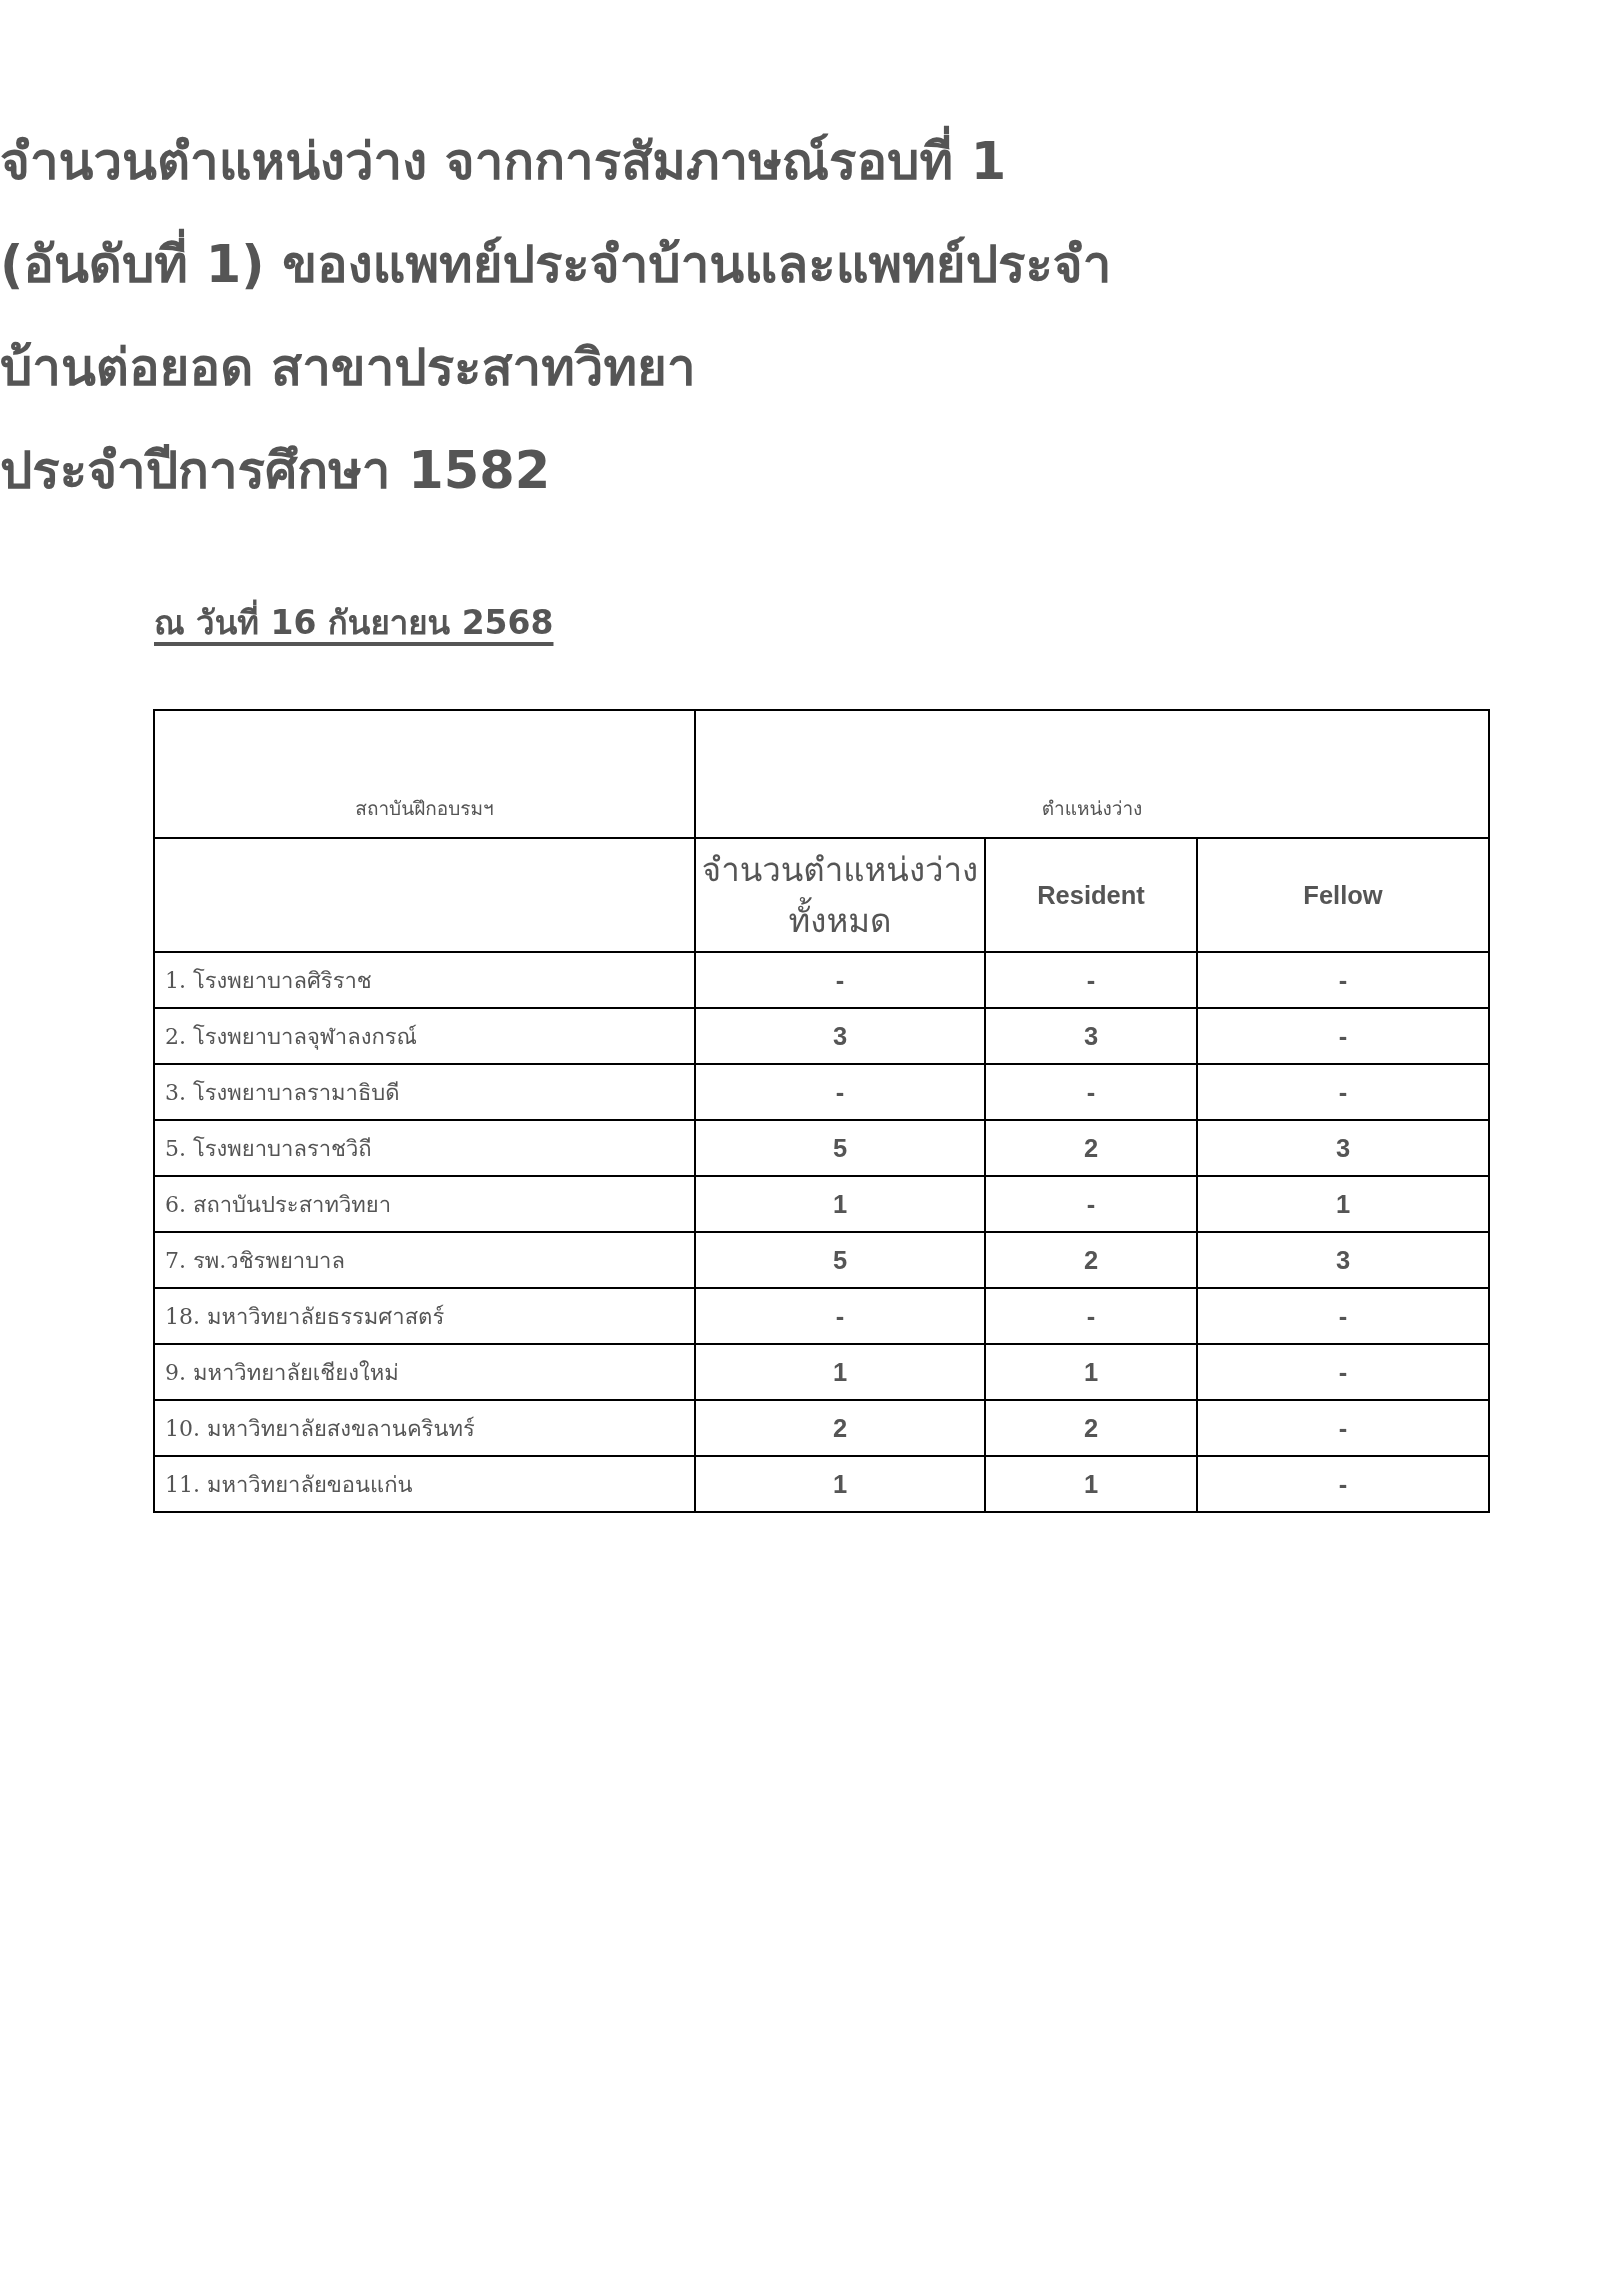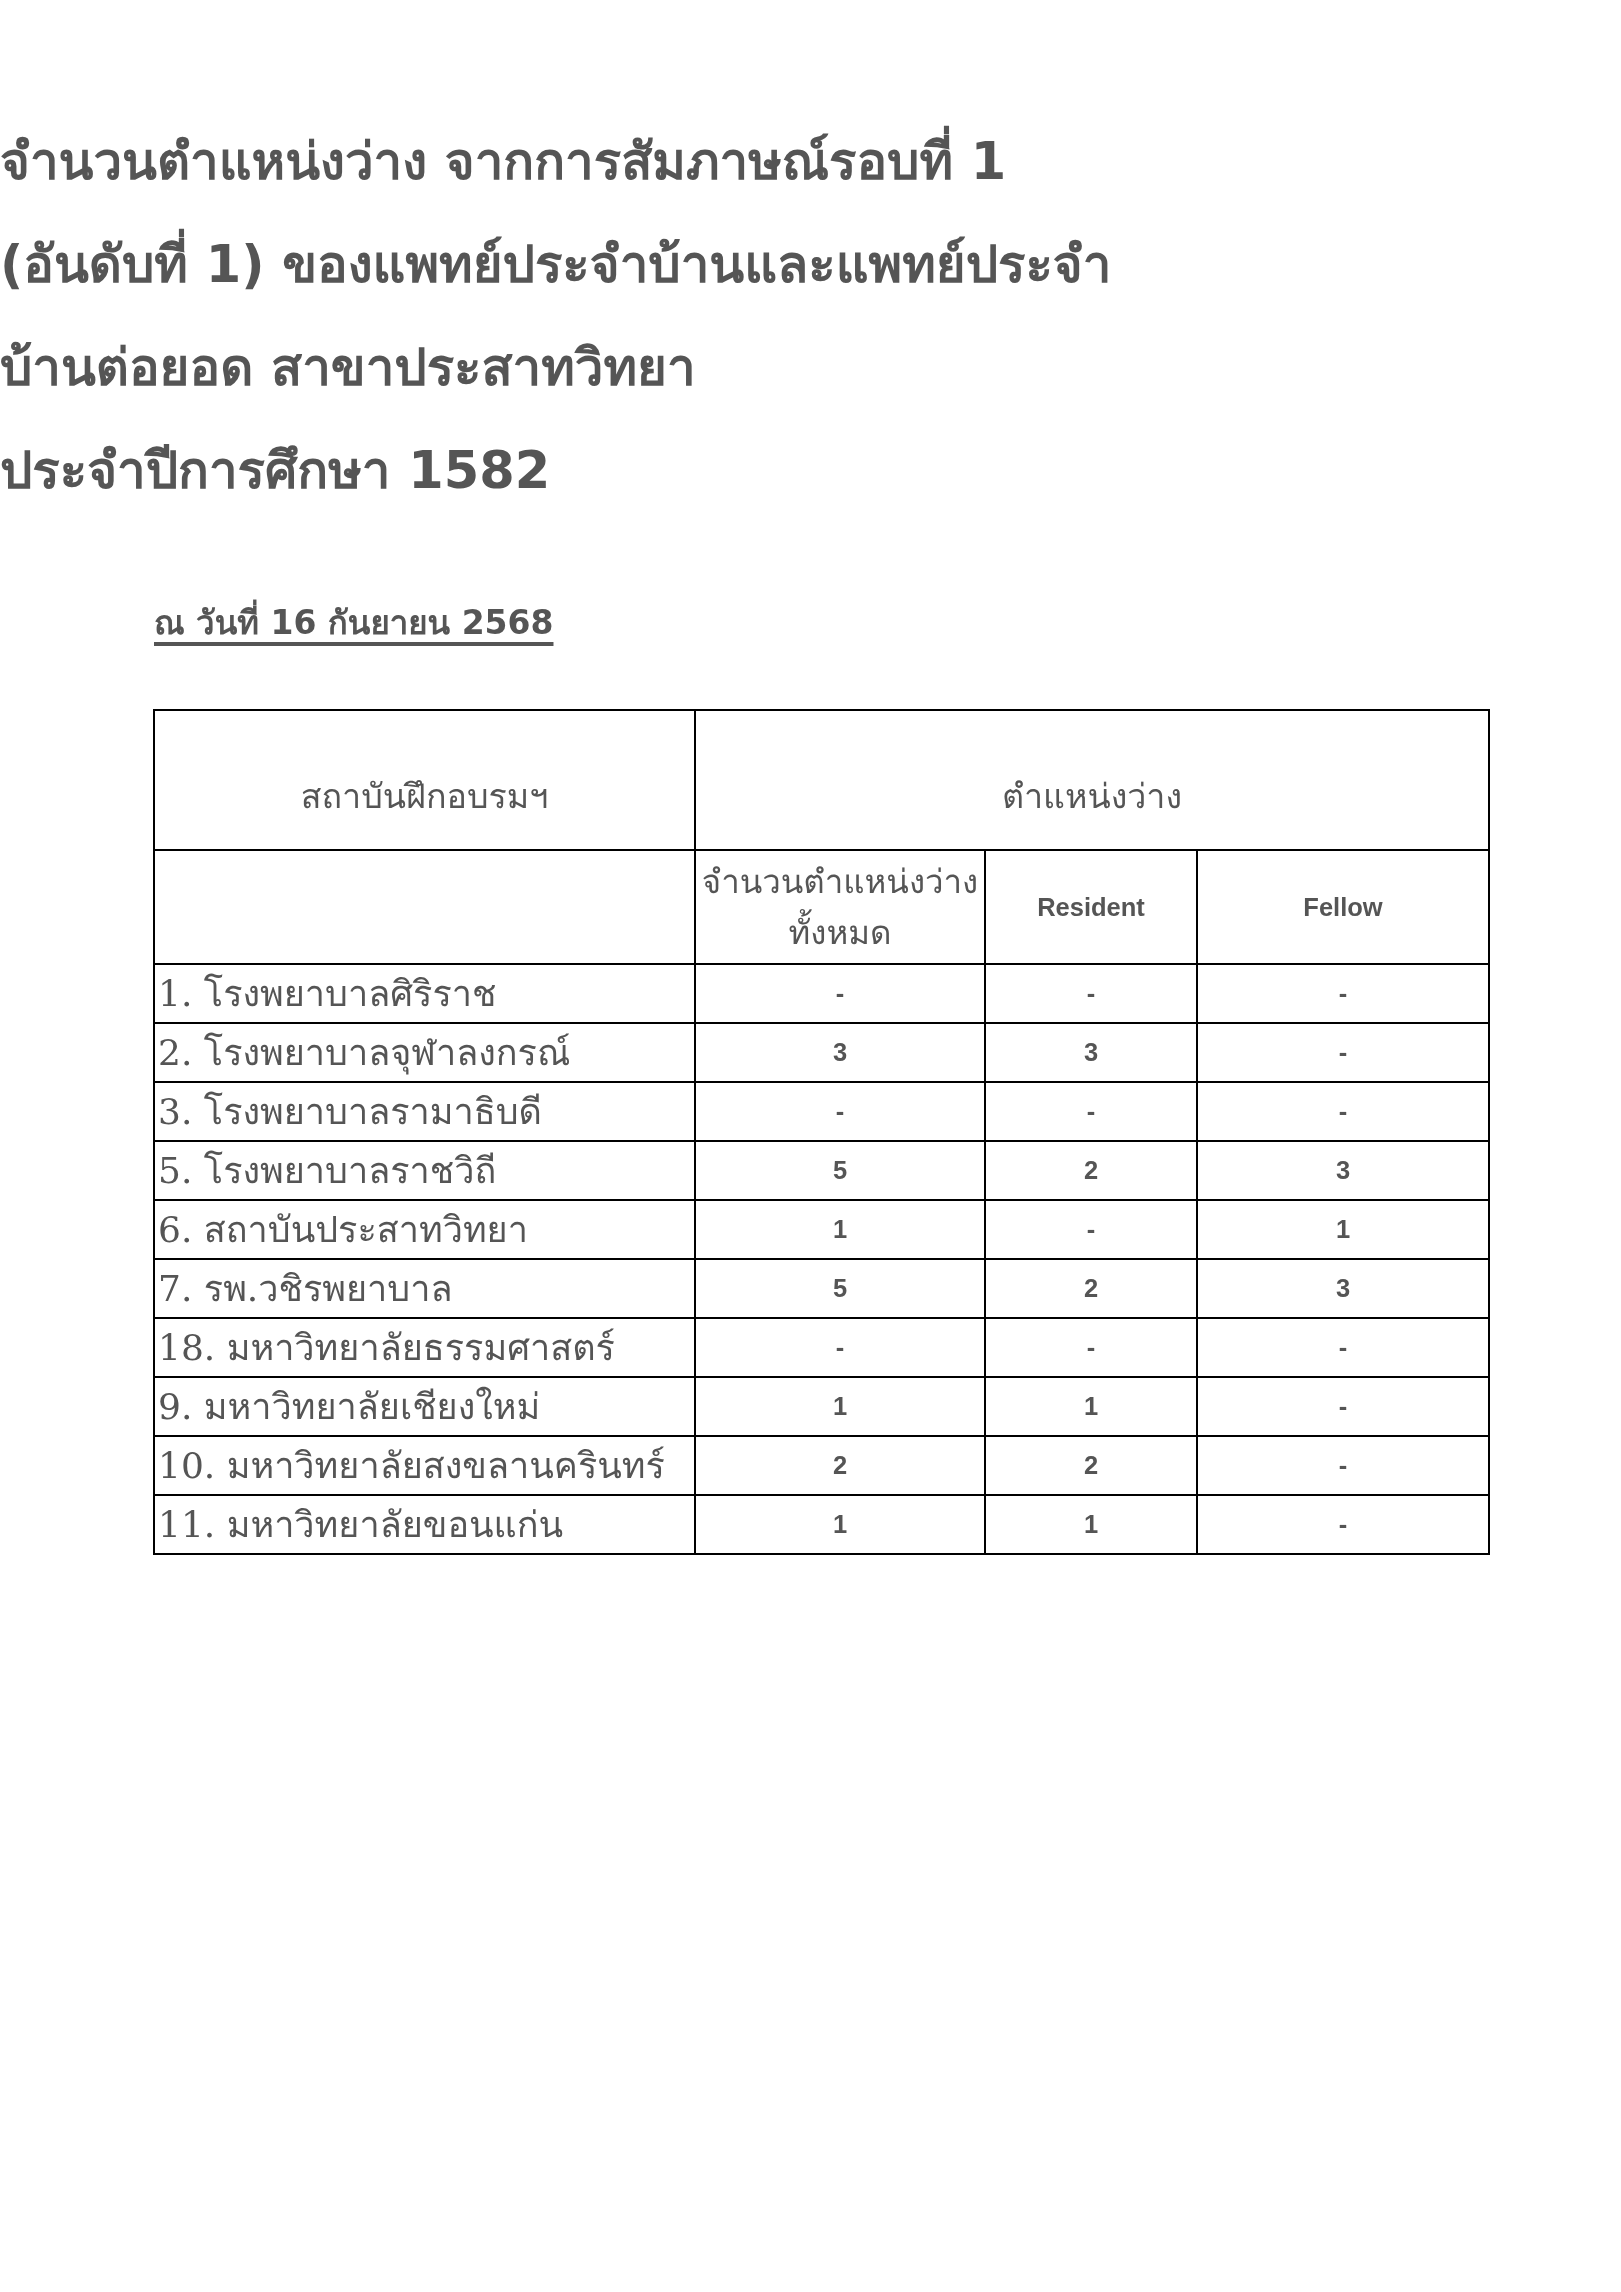--- a/index.html
+++ b/index.html
@@ -10,27 +10,27 @@
            line-height: 103px; color: #555555; }
   .title div { white-space: nowrap; }
   .date { position: absolute; left: 154px; top: 588px; font-weight: bold; font-size: 33px;
           line-height: 69px; color: #555555; text-decoration: underline;
           text-decoration-thickness: 3.9px; text-underline-offset: 7.8px; white-space: nowrap; }
   table { position: absolute; left: 153px; top: 709px; width: 1335px;
           border-collapse: collapse; table-layout: fixed; }
   td, th { border: 2px solid #000; padding: 0; color: #555555; font-weight: normal; }
   col.c1 { width: 541px; } col.c2 { width: 290px; } col.c3 { width: 212px; } col.c4 { width: 292px; }
   .h1 td { height: 112px; vertical-align: bottom; text-align: center;
-           font-family: "DejaVu Serif", serif; font-size: 34px; padding-bottom: 26px; }
+           font-family: "DejaVu Serif", serif; font-size: 19px; padding-bottom: 14px; }
   .h2 td { height: 112px; text-align: center; vertical-align: middle; }
   .h2 .thai { font-family: "DejaVu Serif", serif; font-size: 33px; line-height: 51px; }
   .h2 .eng { font-family: "Liberation Sans", sans-serif; font-weight: bold; font-size: 25.5px; }
   .row td { height: 54px; vertical-align: middle; }
-  .row .name { text-align: left; padding-left: 3px; font-family: "DejaVu Serif", serif;
-               font-size: 36px; white-space: nowrap; margin-top: 24px; }
+  .row .name { text-align: left; padding-left: 10px; font-family: "DejaVu Serif", serif;
+               font-size: 22px; white-space: nowrap; margin-top: 24px; }
   .row .num { text-align: center; font-family: "Liberation Sans", sans-serif;
               font-weight: bold; font-size: 25.5px; }
 </style>
 </head>
 <body>
 
 <div class="title">
   <div>จำนวนตำแหน่งว่าง จากการสัมภาษณ์รอบที่ 1</div>
   <div>(อันดับที่ 1) ของแพทย์ประจำบ้านและแพทย์ประจำ</div>
   <div>บ้านต่อยอด สาขาประสาทวิทยา</div>

